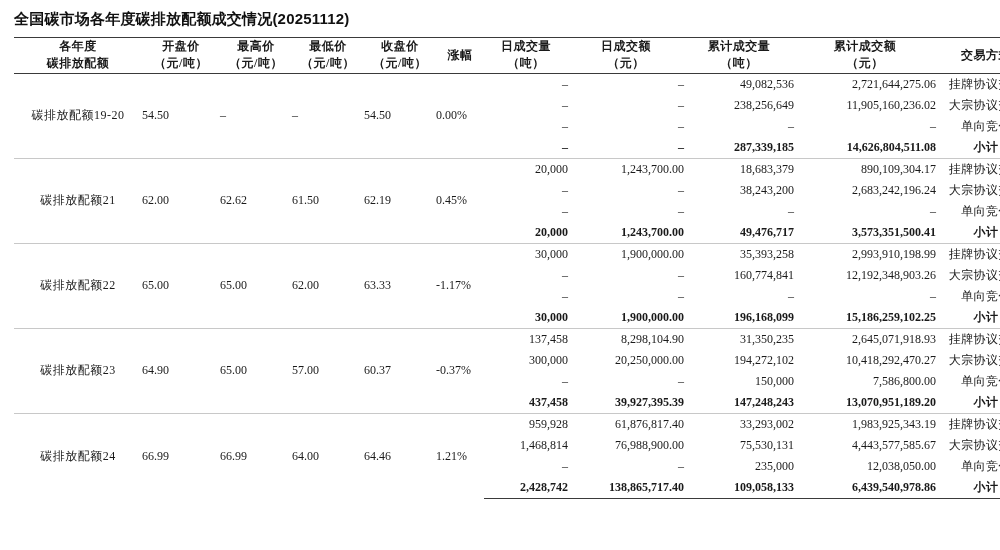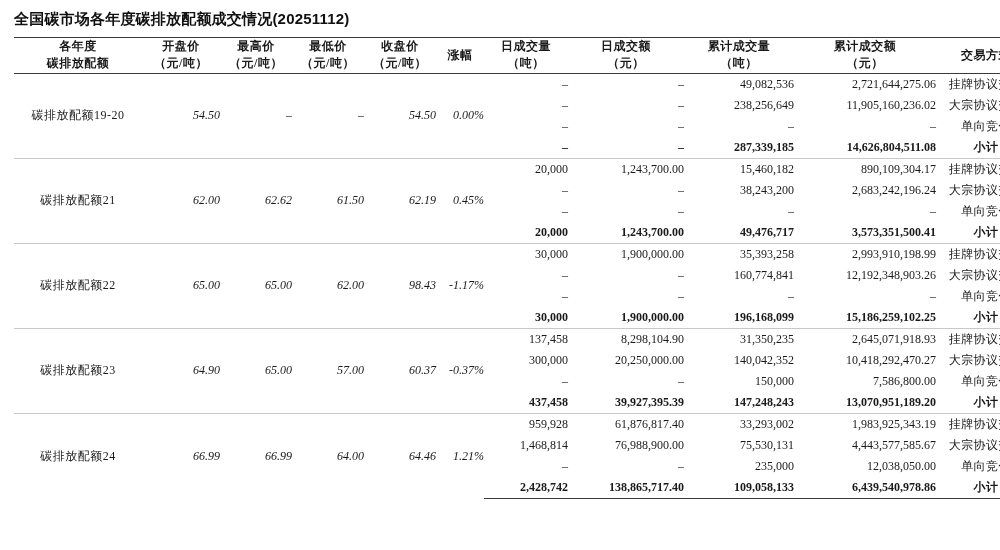--- a/index.html
+++ b/index.html
@@ -71,23 +71,22 @@
     margin-top: 15px;
   }
   td.num {
     text-align: right;
     padding-right: 12px;
     font-family: "Liberation Serif", serif;
     font-size: 12.5px;
     color: #1a1a1a;
   }
   td.num.center {
-    text-align: right;
+    text-align: left;
     padding-right: 0;
-    font-style: italic;
   }
   td.mode {
     text-align: center;
     font-size: 11.5px;
     color: #1a1a1a;
     letter-spacing: 0.4px;
   }
   tr.subtotal td.num,
   tr.subtotal td.mode {
     font-weight: bold;
@@ -202,21 +201,21 @@
         </tr>
         <tr class="grp-start">
           <td rowspan="4" class="label">碳排放配额21</td>
           <td rowspan="4" class="num center">62.00</td>
           <td rowspan="4" class="num center">62.62</td>
           <td rowspan="4" class="num center">61.50</td>
           <td rowspan="4" class="num center">62.19</td>
           <td rowspan="4" class="num center">0.45%</td>
           <td class="num">20,000</td>
           <td class="num">1,243,700.00</td>
-          <td class="num">15,460,182</td>
+          <td class="num">18,683,379</td>
           <td class="num">890,109,304.17</td>
           <td class="mode">挂牌协议交易</td>
         </tr>
         <tr>
           <td class="num">–</td>
           <td class="num">–</td>
           <td class="num">38,243,200</td>
           <td class="num">2,683,242,196.24</td>
           <td class="mode">大宗协议交易</td>
         </tr>
@@ -232,21 +231,21 @@
           <td class="num">1,243,700.00</td>
           <td class="num">49,476,717</td>
           <td class="num">3,573,351,500.41</td>
           <td class="mode">小计</td>
         </tr>
         <tr class="grp-start">
           <td rowspan="4" class="label">碳排放配额22</td>
           <td rowspan="4" class="num center">65.00</td>
           <td rowspan="4" class="num center">65.00</td>
           <td rowspan="4" class="num center">62.00</td>
-          <td rowspan="4" class="num center">98.43</td>
+          <td rowspan="4" class="num center">63.33</td>
           <td rowspan="4" class="num center">-1.17%</td>
           <td class="num">30,000</td>
           <td class="num">1,900,000.00</td>
           <td class="num">35,393,258</td>
           <td class="num">2,993,910,198.99</td>
           <td class="mode">挂牌协议交易</td>
         </tr>
         <tr>
           <td class="num">–</td>
           <td class="num">–</td>
@@ -277,21 +276,21 @@
           <td rowspan="4" class="num center">-0.37%</td>
           <td class="num">137,458</td>
           <td class="num">8,298,104.90</td>
           <td class="num">31,350,235</td>
           <td class="num">2,645,071,918.93</td>
           <td class="mode">挂牌协议交易</td>
         </tr>
         <tr>
           <td class="num">300,000</td>
           <td class="num">20,250,000.00</td>
-          <td class="num">140,042,352</td>
+          <td class="num">194,272,102</td>
           <td class="num">10,418,292,470.27</td>
           <td class="mode">大宗协议交易</td>
         </tr>
         <tr>
           <td class="num">–</td>
           <td class="num">–</td>
           <td class="num">150,000</td>
           <td class="num">7,586,800.00</td>
           <td class="mode">单向竞价</td>
         </tr>

